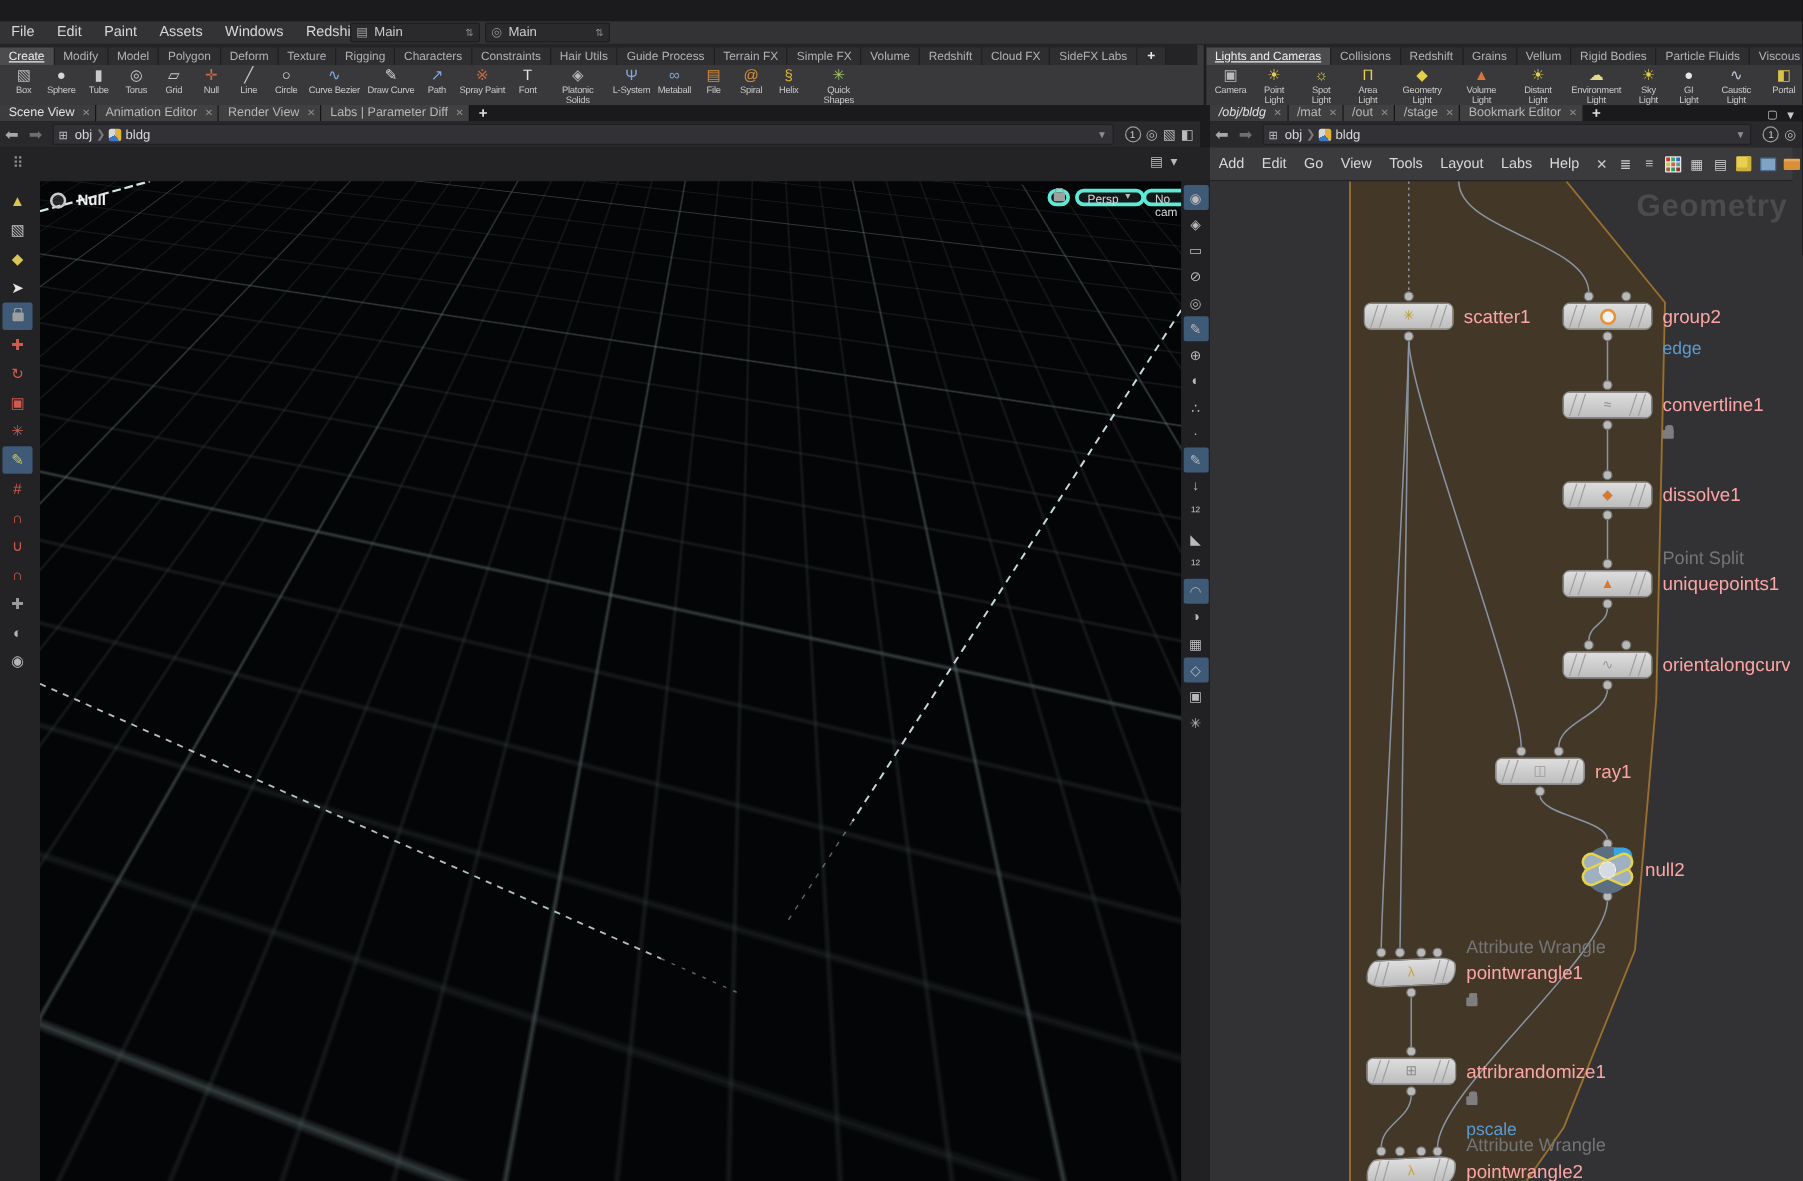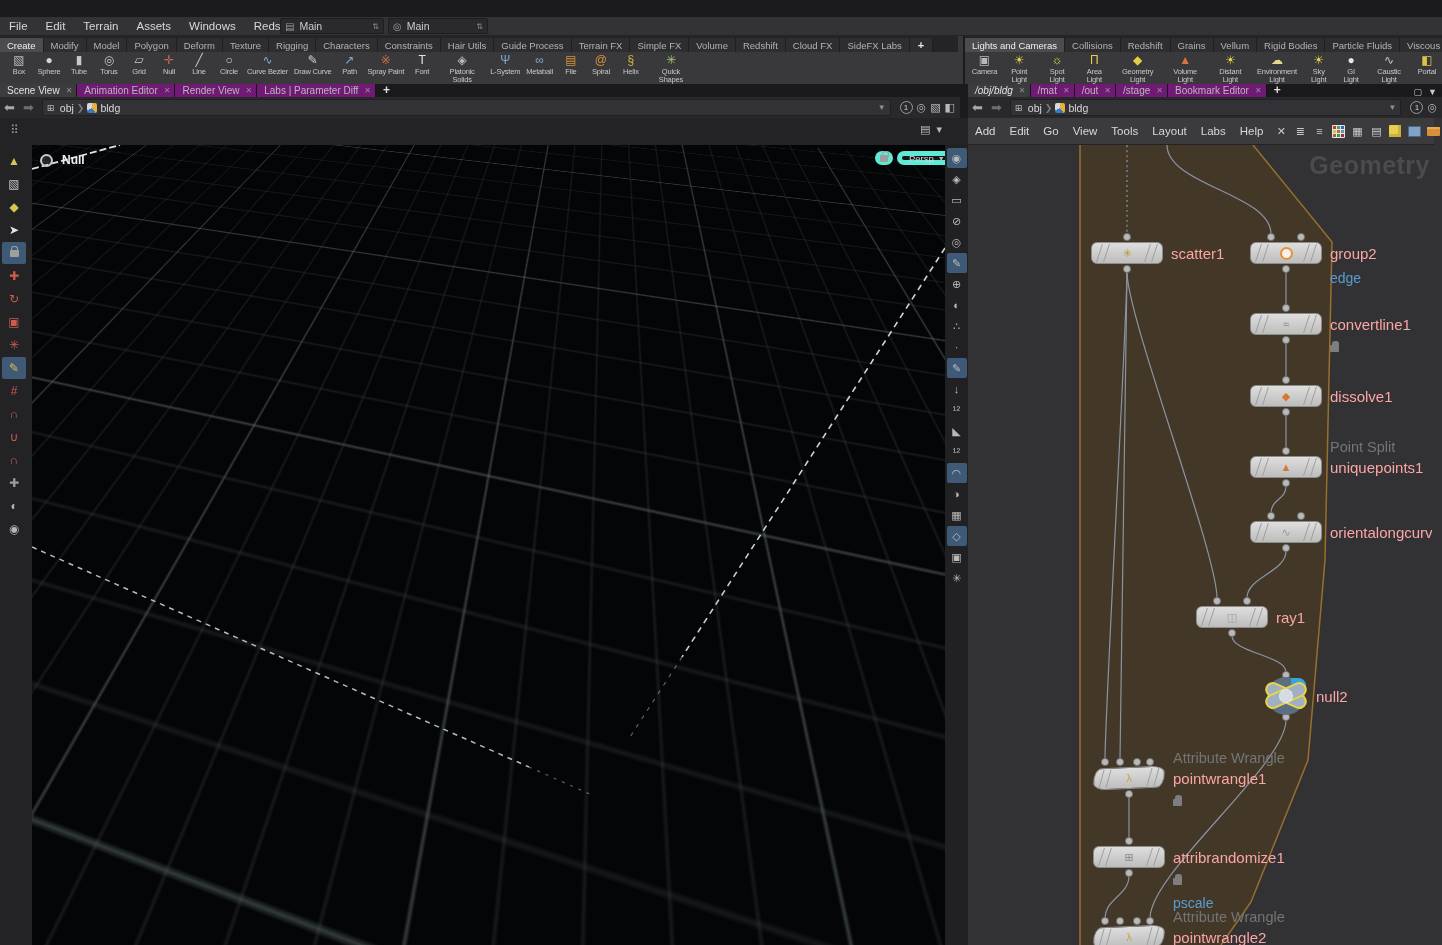--- a/index.html
+++ b/index.html
@@ -28,35 +28,35 @@
   #desktop-select-2 { left:388px; width:100px; }
 
   
   #shelfwrap { position:absolute; left:0; top:36px; width:1442px; height:48px; background:#39393c; }
   .shelf-section { position:absolute; top:0; height:48px; overflow:hidden; }
   #shelf-left { left:0; width:958px; }
   #shelf-right { left:963px; width:479px; border-left:2px solid #1c1c1e; }
   .shelf-tabs { display:flex; height:16px; background:#242427; align-items:flex-end; overflow:hidden; }
   .shelf-tab { padding:2px 7px 1px; font-size:9.5px; color:#b3b3b3; background:#2e2e31;
     border-right:1px solid #1f1f22; white-space:nowrap; cursor:default; }
-  .shelf-tab.active { background:#4c4c4f; color:#efefef; }
+  .shelf-tab.active { background:#4c4c4f; color:#efefef;text-decoration:underline; }
   .shelf-tab.addtab { color:#e8e8e8; font-weight:bold; font-size:11px; padding:1px 8px; }
   .shelf-tools { display:flex; height:32px; align-items:stretch; overflow:hidden; padding-left:4px; }
   .shelf-tool { display:flex; flex-direction:column; align-items:center; justify-content:flex-start;
     padding:1px 3px 0; min-width:30px; cursor:default; }
   .shelf-tool .tool-glyph { height:15px; font-size:12px; line-height:15px; }
   .shelf-tool .tool-label { font-size:7.5px; color:#c8c8c8; letter-spacing:-0.2px;
     text-align:center; line-height:8px; max-width:44px; white-space:normal; }
 
   
   .panetabs { position:absolute; top:84px; height:13px; background:#1a1a1c; display:flex; align-items:flex-end; }
   #panetabs-left { left:0; width:960px; }
   #panetabs-right { left:968px; width:474px; }
   .pane-tab { display:flex; align-items:center; height:13px; padding:0 4px 0 7px;
-    font-size:10px; color:#b8b8b8; background:#701a75; border-right:1px solid #151517; cursor:default; white-space:nowrap;}
+    font-size:10px; color:#b8b8b8; background:#404040; border-right:1px solid #151517; cursor:default; white-space:nowrap;}
   .pane-tab.active { background:#3c3c3f; color:#e2e2e2; }
   .pane-tab.italic-tab { font-style:italic; }
   .pane-tab .tab-close { margin-left:6px; font-size:8px; color:#8f8f8f; }
   .pane-add { color:#e0e0e0; font-size:12px; font-weight:bold; padding:0 7px; }
   .pane-win-ctrl { margin-left:auto; display:flex; align-items:center; gap:6px; padding-right:5px;
     color:#c9c9c9; font-size:9px; }
 
   
   .pathbar { position:absolute; top:97px; height:21px; background:#29292c; display:flex; align-items:center; }
   #pathbar-left { left:0; width:960px; }
@@ -96,23 +96,23 @@
     background-image:
       repeating-linear-gradient(0deg, rgba(96,110,112,.38) 0 1.5px, transparent 1.5px 120px),
       repeating-linear-gradient(90deg, rgba(96,110,112,.38) 0 1.5px, transparent 1.5px 120px),
       repeating-linear-gradient(0deg, rgba(52,60,62,.35) 0 1px, transparent 1px 24px),
       repeating-linear-gradient(90deg, rgba(52,60,62,.35) 0 1px, transparent 1px 24px); }
   #vp-overlay { position:absolute; inset:0; }
   #null-badge { position:absolute; left:8px; top:8px; display:flex; align-items:center; }
   #null-circle { width:13px; height:13px; border:2.5px solid #c9c9c9; border-radius:50%;
     background:rgba(255,255,255,.12); }
   #null-label { margin-left:9px; font-size:12px; font-weight:bold; color:#f0f0f0; }
-  .vp-pill { position:absolute; top:6px; height:14px; border:5px solid #5eead4; border-radius:8px;
-    background:rgba(26,30,32,.75); color:#d5d8da; font-size:9.5px; display:flex; align-items:center;
-    padding:0 7px; gap:4px;margin-left:37px; }
+  .vp-pill { position:absolute; top:6px; height:14px; border:3px solid #5eead4; border-radius:8px;
+    background:rgba(26,30,32,.75); color:#d5d8da; font-size:9.5px; display:flex; 
+    padding:0 7px; gap:4px; }
   .vp-pill .pill-arrow { font-size:7px; color:#b9b9b9; }
   #pill-lock { left:806px; width:18px; justify-content:center; padding:0; }
   #pill-persp { left:828px; }
   #pill-nocam { left:882px;gap:32px; }
 
   .css-lock { position:relative; width:9px; height:7px; background:#9f9f9f; border-radius:1px; display:inline-block; }
   .css-lock::before { content:''; position:absolute; left:1.5px; top:-4px; width:5px; height:5px;
     border:1.5px solid #9f9f9f; border-bottom:none; border-radius:3px 3px 0 0; }
   .css-lock.dark, .css-lock.dark::before { background:#7e7e7e; border-color:#7e7e7e; }
   .css-lock.dark { background:#7e7e7e; }
@@ -164,21 +164,21 @@
   .namelabel { height:22px; display:flex; align-items:center; font-size:15px; color:#fca5a5; white-space:nowrap; }
   .locrow { margin-top:3px; }
   .sublabel { margin-top:6px; font-size:14px; color:#5b9bd3; white-space:nowrap; }
 </style>
 </head>
 <body>
 <div id="stage">
 
 
 <div id="menubar">
-  <span id="menu-items"><span class="menu-item">File</span><span class="menu-item">Edit</span><span class="menu-item">Terrain</span><span class="menu-item">Assets</span><span class="menu-item">Windows</span><span class="menu-item">Redshift</span><span class="menu-item">Labs</span><span class="menu-item">Help</span></span>
+  <span id="menu-items"><span class="menu-item">File</span><span class="menu-item">Edit</span><span class="menu-item">Paint</span><span class="menu-item">Assets</span><span class="menu-item">Windows</span><span class="menu-item">Redshift</span><span class="menu-item">Labs</span><span class="menu-item">Help</span></span>
   <span class="desktop-select" id="desktop-select-1">
     <span class="ds-icon">▤</span>
     <span>Main</span>
     <span class="ds-arrows">⇅</span>
   </span>
   <span class="desktop-select" id="desktop-select-2">
     <span class="ds-icon">◎</span>
     <span>Main</span>
     <span class="ds-arrows">⇅</span>
   </span>

